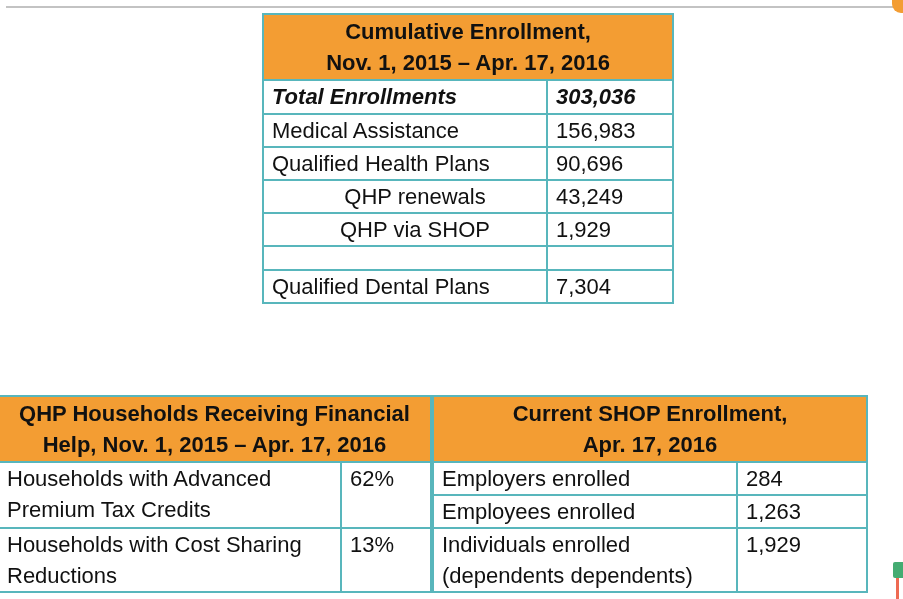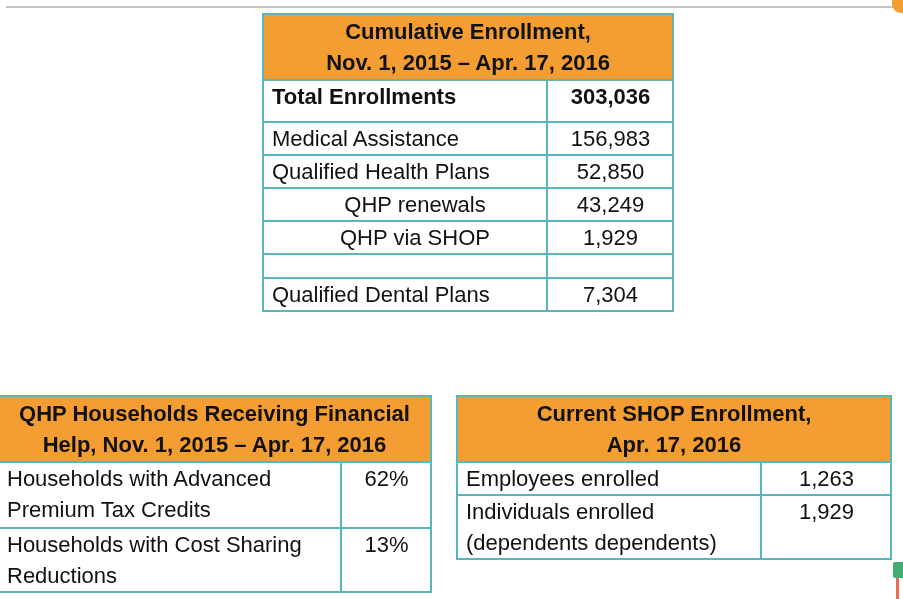--- a/index.html
+++ b/index.html
@@ -34,28 +34,28 @@
   .tbl td, .tbl th {
     border: 2px solid #58b6bc;
     padding: 0 8px; vertical-align: top;
     line-height: 31px; overflow: hidden;
   }
   .tbl th.hdr {
     background: #f39d33; font-weight: bold; text-align: center;
     padding: 1px 8px; color: #111111;
   }
   .tbl td.lbl { text-align: left; white-space: pre-line; }
-  .tbl td.val { text-align: center; padding-right: 7px; }
+  .tbl td.val { text-align: left; padding-right: 7px; }
   .tbl tr.bold td { font-weight: bold; }
   .tbl td.indent { padding-left: 28px; text-align: center; }
-  tr.r33 { height: 24px; } tr.r34 { height: 42px; }
+  tr.r33 { height: 24px; } tr.r34 { height: 34px; font-style: italic; }
   tr.r64 { height: 64px; } tr.r66 { height: 66px; }
   .top-table   { left: 262px; top: 13px;  width: 410px; }
   .left-table  { left: -3px;  top: 395px; width: 433px; }
-  .right-table { left: 456px; top: 395px; width: 434px; }
+  .right-table { left: 432px; top: 395px; width: 434px; }
 </style>
 </head>
 <body>
 
 <div class="top-rule"></div>
 <div class="corner-accent"></div>
 
 <table class="tbl top-table">
   <colgroup>
       <col style="width:284px">
@@ -73,21 +73,21 @@
     <tr class="r34 bold">
       <td class="lbl">Total Enrollments</td>
       <td class="val">303,036</td>
     </tr>
     <tr class="r33">
       <td class="lbl">Medical Assistance</td>
       <td class="val">156,983</td>
     </tr>
     <tr class="r33">
       <td class="lbl">Qualified Health Plans</td>
-      <td class="val">52,850</td>
+      <td class="val">90,696</td>
     </tr>
     <tr class="r33">
       <td class="lbl indent">QHP renewals</td>
       <td class="val">43,249</td>
     </tr>
     <tr class="r33">
       <td class="lbl indent">QHP via SHOP</td>
       <td class="val">1,929</td>
     </tr>
     <tr class="r33">
@@ -136,20 +136,24 @@
   <thead>
     <tr>
       <th class="hdr" colspan="2">
         <div>Current SHOP Enrollment,</div>
         <div>Apr. 17, 2016</div>
       </th>
     </tr>
   </thead>
   <tbody>
     <tr class="r33">
+      <td class="lbl">Employers enrolled</td>
+      <td class="val">284</td>
+    </tr>
+    <tr class="r33">
       <td class="lbl">Employees enrolled</td>
       <td class="val">1,263</td>
     </tr>
     <tr class="r64">
       <td class="lbl">Individuals enrolled
 (dependents dependents)</td>
       <td class="val">1,929</td>
     </tr>
   </tbody>
 </table>

